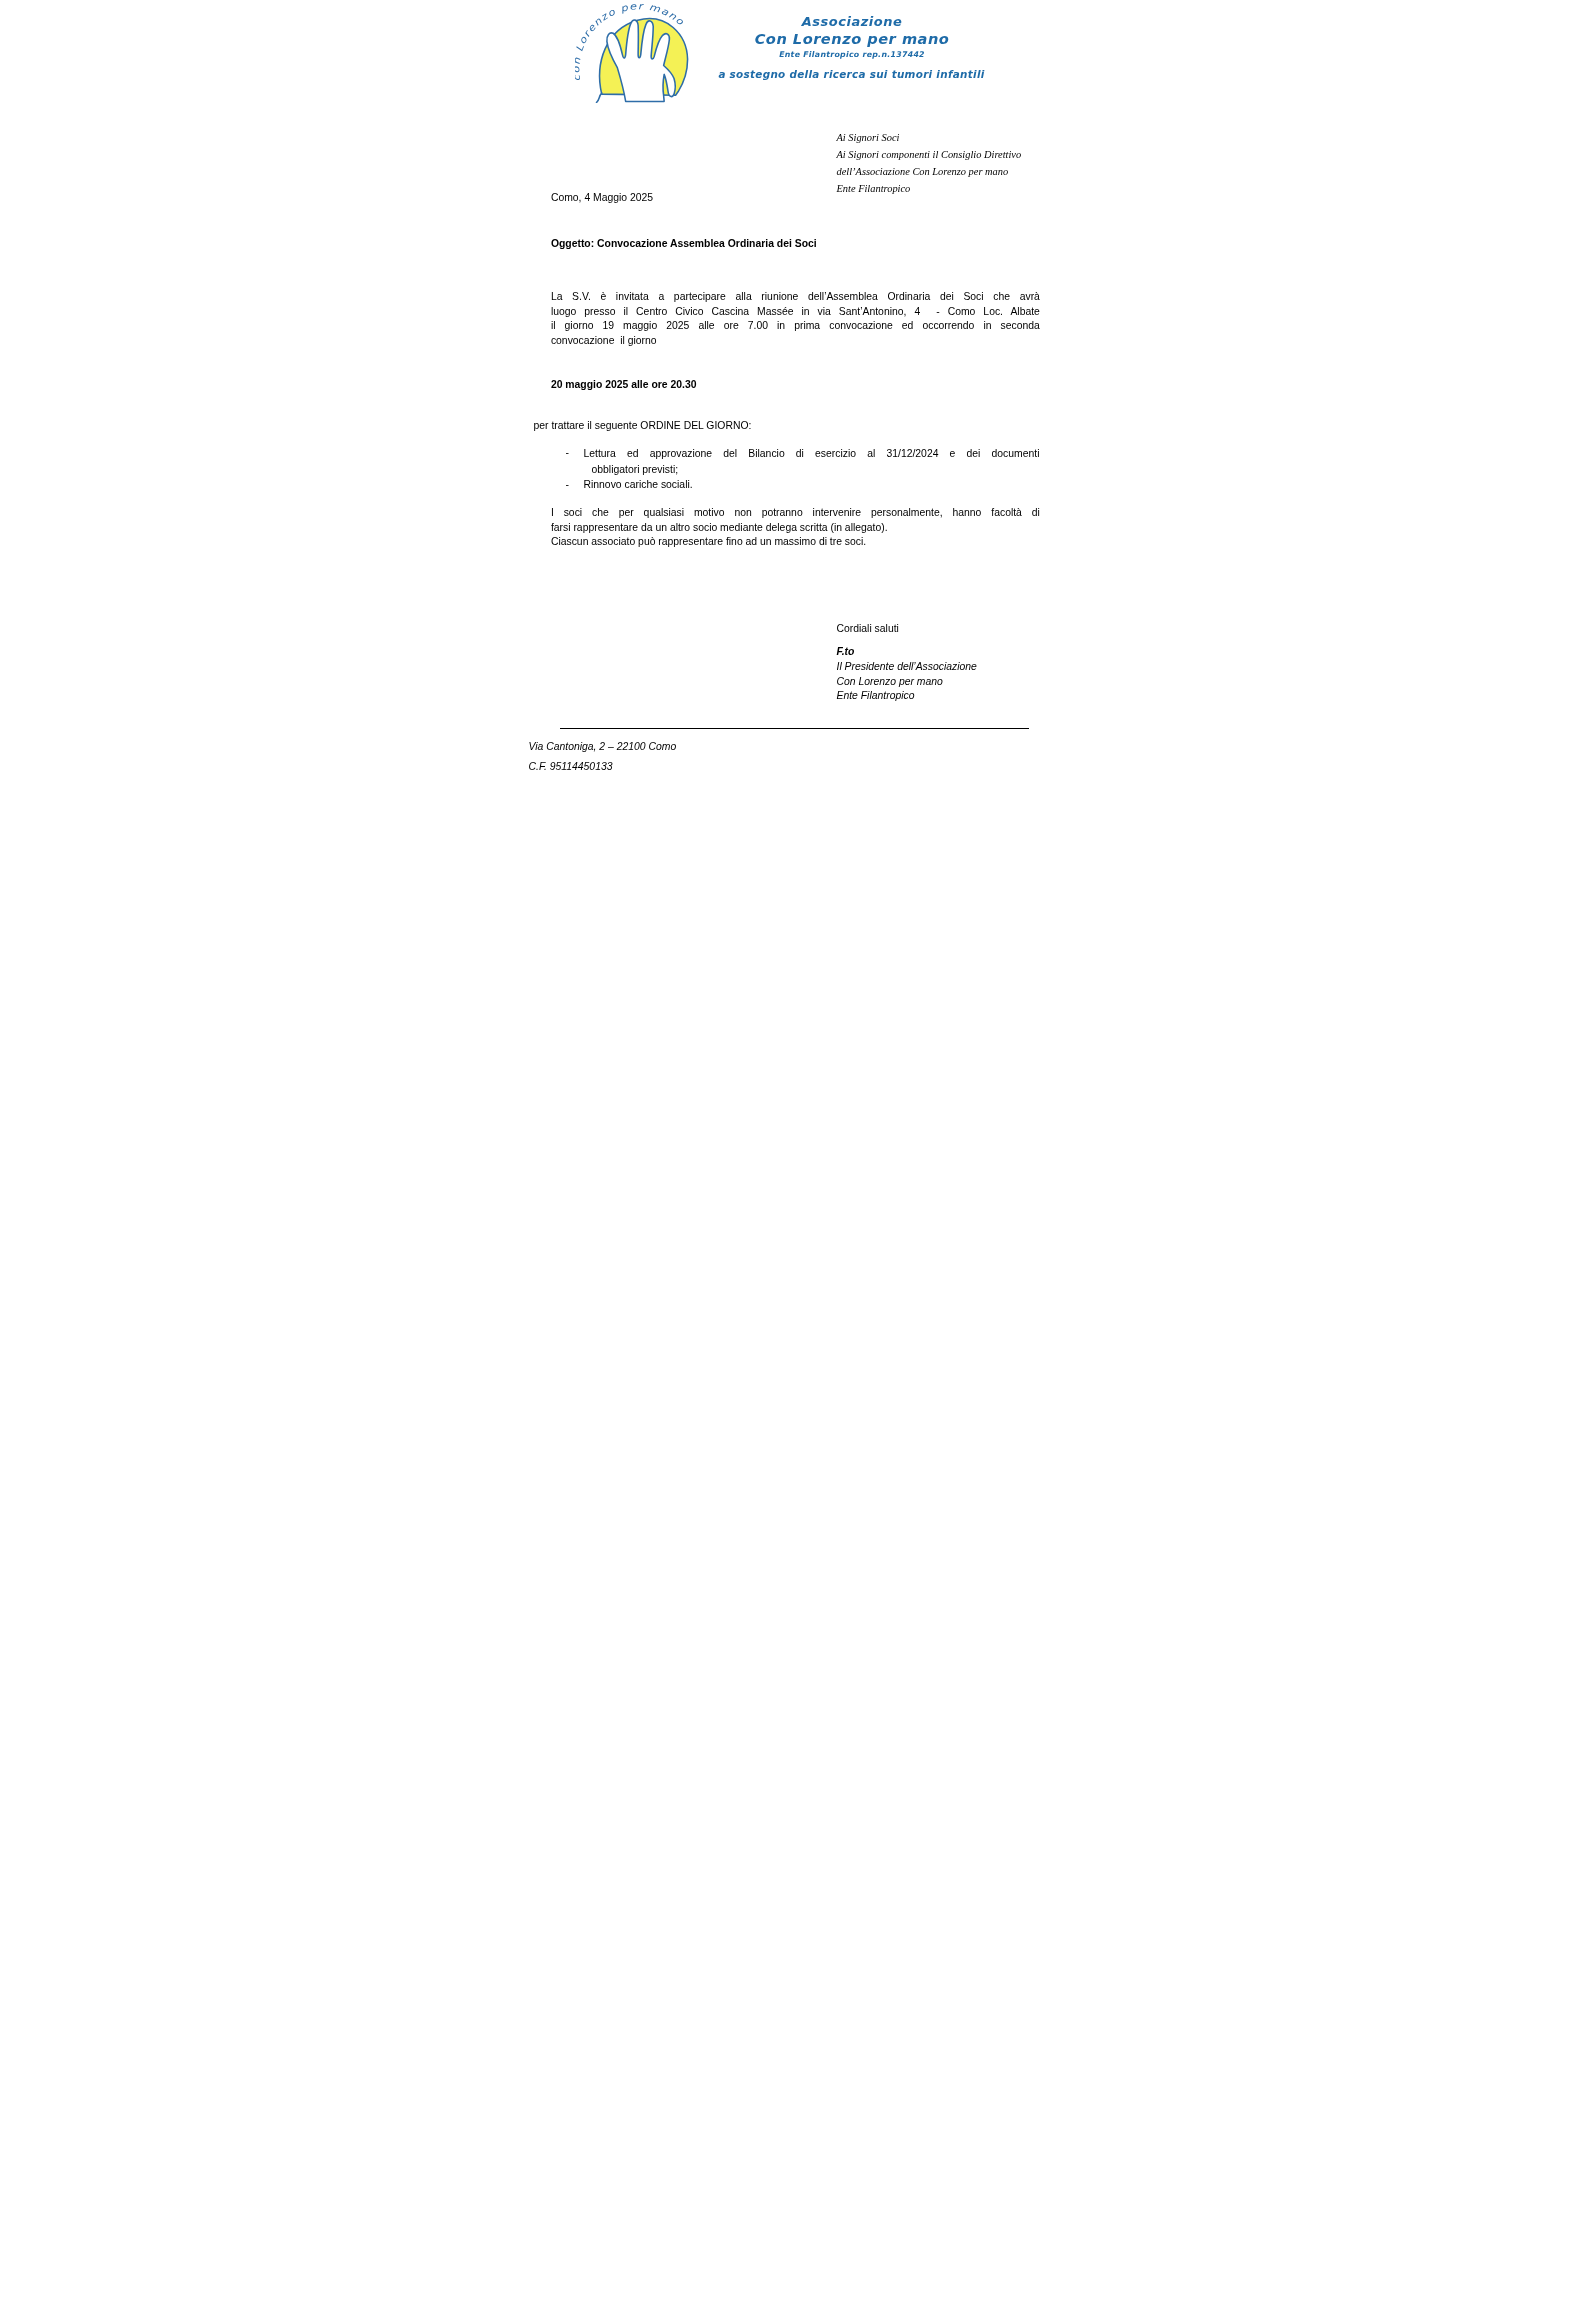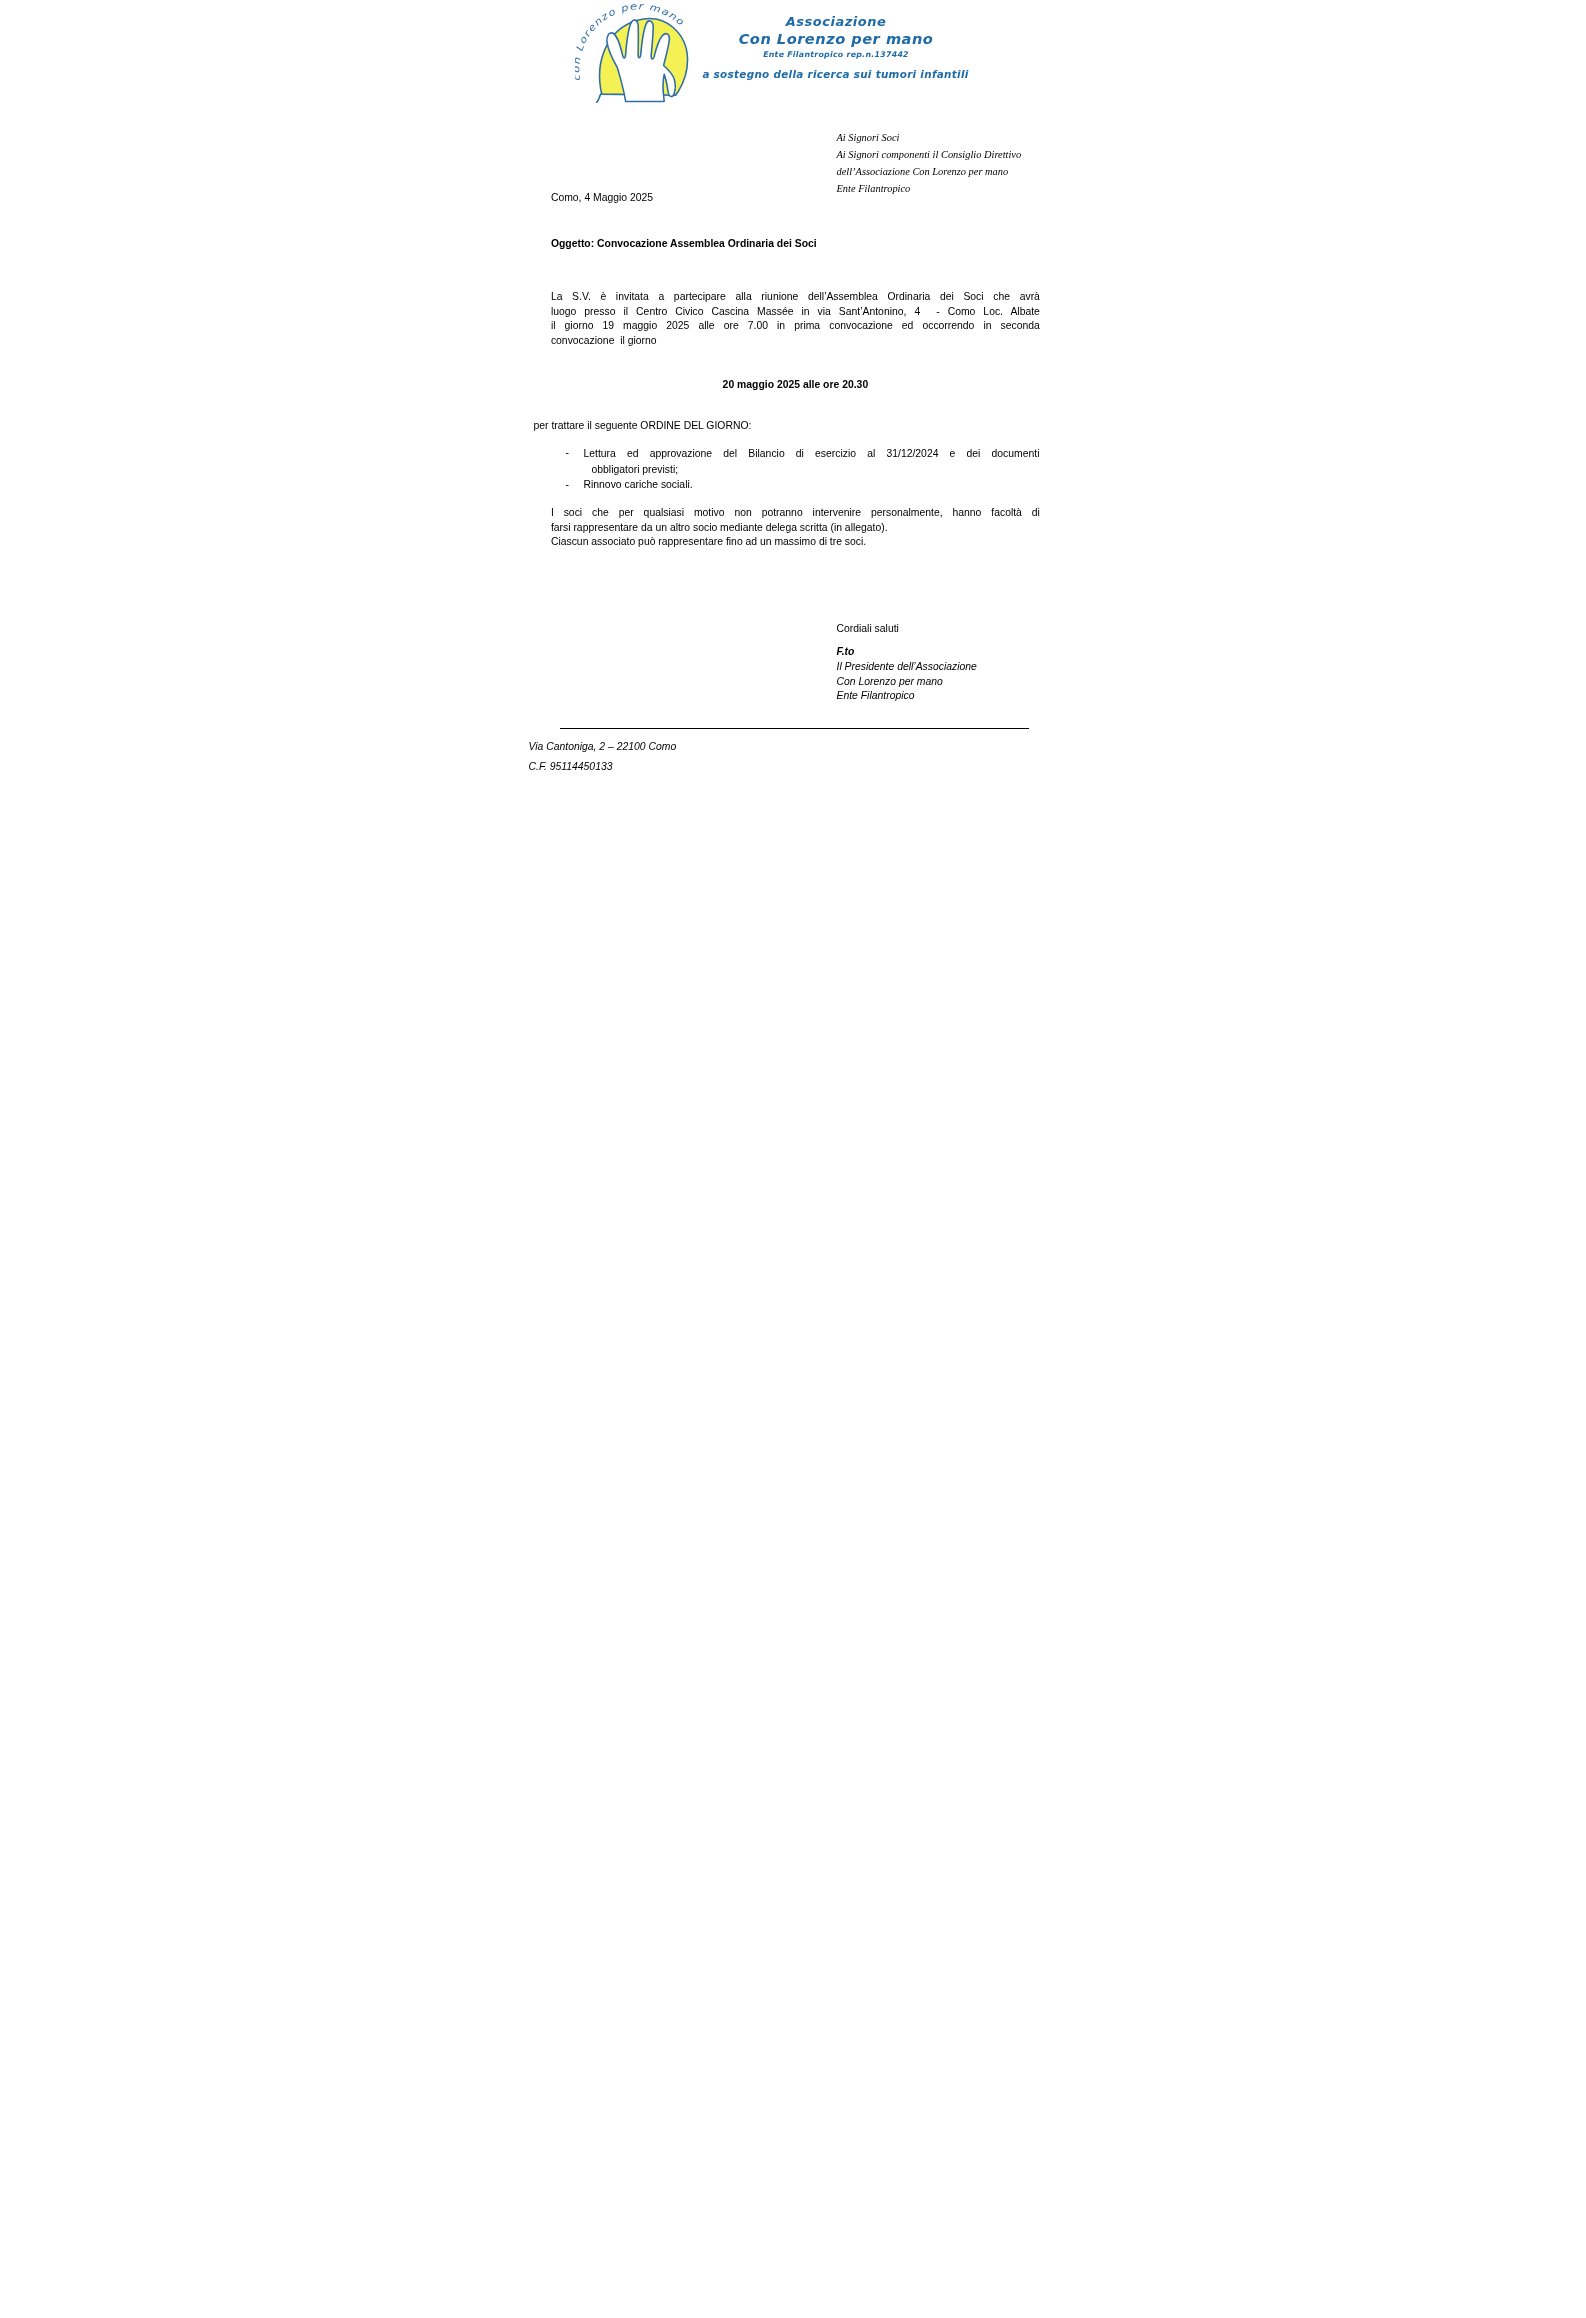--- a/index.html
+++ b/index.html
@@ -7,21 +7,21 @@
     position:relative; width:529px; height:773px; margin:0 auto;
     background:#ffffff; color:#000;
     font-family:"Liberation Sans", sans-serif; overflow:hidden;
   }
   .abs { position:absolute; }
   .line { white-space:pre-wrap; }
   .jline { text-align:justify; text-align-last:justify; white-space:pre-wrap; }
   .body-text { font-size:10.4px; line-height:14.6px; }
   .bold { font-weight:bold; }
   .italic { font-style:italic; }
-  .hw { color:#1e6ba8; font-style:italic; font-family:"DejaVu Sans", sans-serif; }
+  .hw { color:#1e6ba8; font-style:italic; font-family:"DejaVu Sans", sans-serif;margin-left:16px; }
   .hw1 { font-size:13px; font-weight:600; letter-spacing:0.5px; }
   .hw2 { font-size:14.6px; font-weight:600; letter-spacing:0.5px; }
   .hw3 { font-size:7.8px; font-weight:600; letter-spacing:0.3px; }
   .hw4 { font-size:10.4px; font-weight:600; letter-spacing:0.3px; }
   .recipient { font-family:"Liberation Serif", serif; font-style:italic;
                font-size:10.4px; line-height:17px; }
   .closing-line { font-size:10.4px; line-height:14.6px;margin-top:43px; }
   .footer-line { font-size:10.4px; font-style:italic; width:100%; }
   .rule { border-top:1px solid #000; height:0; }
 </style>
@@ -84,21 +84,21 @@
 
   <div class="abs body-text bold line" style="left:22.4px; top:237px;">Oggetto: Convocazione Assemblea Ordinaria dei Soci</div>
 
   <div class="abs body-text" style="left:22.4px; top:290px; width:489px;">
     <div class="jline">La S.V. è invitata a partecipare alla riunione dell’Assemblea Ordinaria dei Soci che avrà</div>
     <div class="jline">luogo presso il Centro Civico Cascina Massée in via Sant’Antonino, 4  - Como Loc. Albate</div>
     <div class="jline">il giorno 19 maggio 2025 alle ore 7.00 in prima convocazione ed occorrendo in seconda</div>
     <div class="line">convocazione  il giorno</div>
   </div>
 
-  <div class="abs body-text bold" style="left:22.4px; top:378px; width:489px; text-align:center;">20 maggio 2025 alle ore 20.30</div>
+  <div class="abs body-text bold" style="left:22.4px; top:378px; width:489px; ">20 maggio 2025 alle ore 20.30</div>
 
   <div class="abs body-text line" style="left:5px; top:419px;">per trattare il seguente ORDINE DEL GIORNO:</div>
 
   <div class="abs body-text line" style="left:37px; top:446px;">-</div>
   <div class="abs body-text" style="left:55px; top:446px; width:456px;">
     <div class="jline" style="line-height:16px;">Lettura ed approvazione del Bilancio di esercizio al 31/12/2024 e dei documenti</div>
     <div class="line" style="line-height:16px;margin-left:8px;">obbligatori previsti;</div>
   </div>
   <div class="abs body-text line" style="left:37px; top:478px;">-</div>
   <div class="abs body-text" style="left:55px; top:478px; width:456px;">

